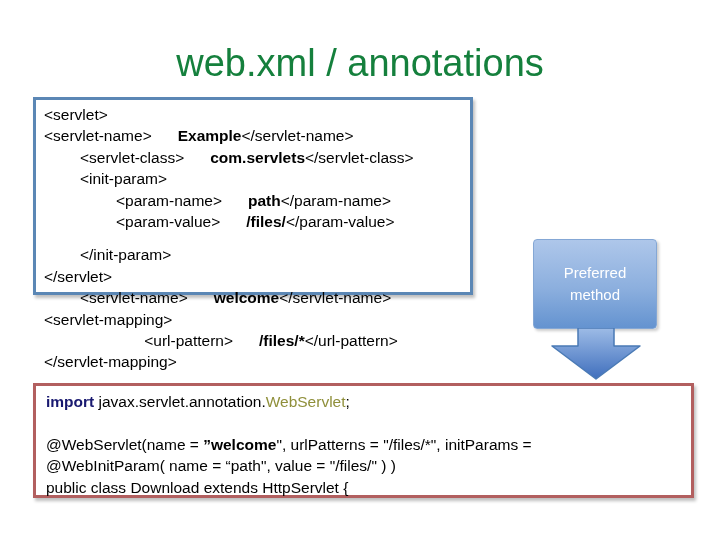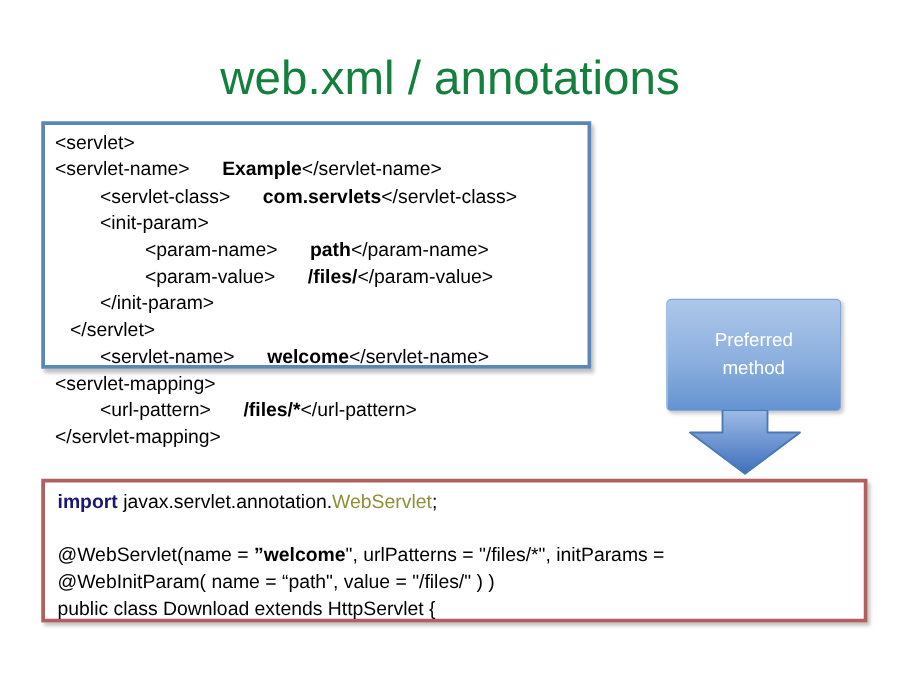--- a/index.html
+++ b/index.html
@@ -60,21 +60,21 @@
     white-space: pre;
   }
   .seg-val { font-weight: bold; padding-left: 26px; }
   .seg-b   { font-weight: bold; }
   .seg-kw  { font-weight: bold; color: #191970; }
   .seg-ann { color: #8f8f3a; margin-top: 20px; }
   .callout {
     position: absolute;
     left: 533px;
     top: 239px;
-    width: 140px;
+    width: 124px;
     height: 90px;
     box-sizing: border-box;
     border-radius: 4px;
     border: 1px solid #84a7d5;
     background: linear-gradient(180deg, #aec7ea 0%, #8cafde 55%, #6493d0 100%);
     box-shadow: 2px 2px 3px rgba(0,0,0,0.2);
     color: #ffffff;
     font-size: 15px;
     line-height: 22px;
     display: flex;
@@ -98,25 +98,25 @@
 
   <div class="slide-title">web.xml / annotations</div>
 
   <div class="code-box xml-box">
       <div class="code-line" style="padding-left: 0px;"><span>&lt;servlet&gt;</span></div>
       <div class="code-line" style="padding-left: 0px;"><span>&lt;servlet-name&gt;</span><span class="seg-val">Example</span><span>&lt;/servlet-name&gt;</span></div>
       <div class="code-line" style="padding-left: 36px;"><span>&lt;servlet-class&gt;</span><span class="seg-val">com.servlets</span><span>&lt;/servlet-class&gt;</span></div>
       <div class="code-line" style="padding-left: 36px;"><span>&lt;init-param&gt;</span></div>
       <div class="code-line" style="padding-left: 72px;"><span>&lt;param-name&gt;</span><span class="seg-val">path</span><span>&lt;/param-name&gt;</span></div>
       <div class="code-line" style="padding-left: 72px;"><span>&lt;param-value&gt;</span><span class="seg-val">/files/</span><span>&lt;/param-value&gt;</span></div>
-      <div class="code-line" style="padding-left: 36px;"><span>&lt;/init-param&gt;</span></div>
-      <div class="code-line" style="padding-left: 0px; margin-left: 12px;"><span>&lt;/servlet&gt;</span></div>
+      <div class="code-line" style="padding-left: 36px; margin-top: 12px;"><span>&lt;/init-param&gt;</span></div>
+      <div class="code-line" style="padding-left: 0px;"><span>&lt;/servlet&gt;</span></div>
       <div class="code-line" style="padding-left: 36px;"><span>&lt;servlet-name&gt;</span><span class="seg-val">welcome</span><span>&lt;/servlet-name&gt;</span></div>
       <div class="code-line" style="padding-left: 0px;"><span>&lt;servlet-mapping&gt;</span></div>
-      <div class="code-line" style="padding-left: 36px;"><span>&lt;url-pattern&gt;</span><span class="seg-val">/files/*</span><span>&lt;/url-pattern&gt;</span></div>
+      <div class="code-line" style="padding-left: 36px; text-align: center;"><span>&lt;url-pattern&gt;</span><span class="seg-val">/files/*</span><span>&lt;/url-pattern&gt;</span></div>
       <div class="code-line" style="padding-left: 0px;"><span>&lt;/servlet-mapping&gt;</span></div>
     </div>
 
   <div class="callout">
     <span>Preferred</span>
     <span>method</span>
   </div>
 
   <svg class="down-arrow" viewBox="0 0 96 53">
     <defs>

